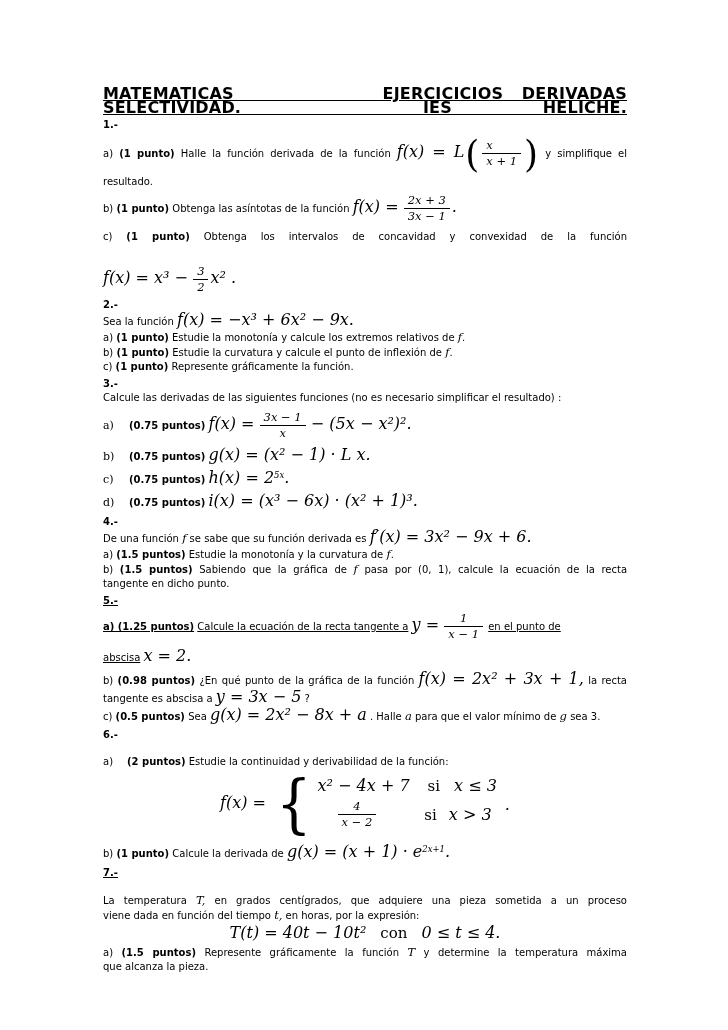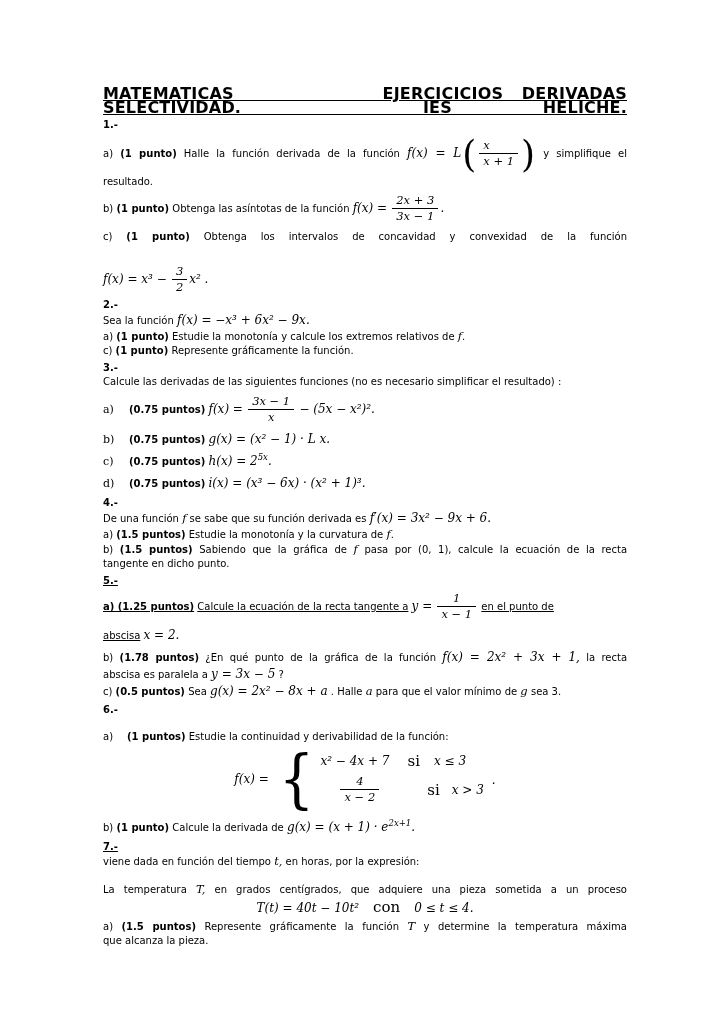--- a/index.html
+++ b/index.html
@@ -5,21 +5,21 @@
   html,body{margin:0;padding:0;background:#ffffff;}
   body{width:728px;height:1030px;overflow:hidden;color:#000;
        font-family:"DejaVu Sans",sans-serif;font-size:10px;}
   .page{padding:87px 101px 0 103px;}
   .ln{line-height:14px;}
   .b{font-weight:bold;}
   .u{text-decoration:underline;}
   .jl{text-align:justify;text-align-last:justify;}
   .title{font-size:16px;letter-spacing:.2px;}
   .sec{font-weight:bold;line-height:14px;margin-top:3px;}
-  .m{font-family:"DejaVu Serif",serif;font-style:italic;font-size:12px;}
+  .m{font-family:"DejaVu Serif",serif;font-style:italic;font-size:16px;}
   .mr{font-family:"DejaVu Serif",serif;font-style:normal;font-size:15px;}
   .vi{font-family:"DejaVu Serif",serif;font-style:italic;font-size:11.5px;}
   .frac{display:inline-block;vertical-align:middle;text-align:center;
         font-family:"DejaVu Serif",serif;font-style:italic;font-size:11.5px;
         line-height:13px;margin:1px 2px;}
   .fnum{display:block;padding:0 4px 1px;}
   .fden{display:block;border-top:1px solid #000;padding:1px 4px 0;}
   .bigp{font-family:"DejaVu Serif",serif;font-style:normal;font-size:36px;
         display:inline-block;vertical-align:middle;line-height:0;margin:0 1px;
         transform:scaleY(1.05);font-weight:300;}
@@ -84,20 +84,26 @@
     <span>Sea la función</span>
     <span class="m">f(x) = −x³ + 6x² − 9x.</span>
   </div>
   <div class="ln">
     <span>a)</span>
     <span class="b">(1 punto)</span>
     <span>Estudie la monotonía y calcule los extremos relativos de</span>
     <span class="vi">f</span><span>.</span>
   </div>
   <div class="ln">
+    <span>b)</span>
+    <span class="b">(1 punto)</span>
+    <span>Estudie la curvatura y calcule el punto de inflexión de</span>
+    <span class="vi">f</span><span>.</span>
+  </div>
+  <div class="ln">
     <span>c)</span>
     <span class="b">(1 punto)</span>
     <span>Represente gráficamente la función.</span>
   </div>
 
   <div class="ln sec">3.-</div>
   <div class="ln">Calcule las derivadas de las siguientes funciones (no es necesario simplificar el resultado) :</div>
 
   <div class="ln" style="margin-top:5px;">
     <span class="ld3">a)</span><span class="b">(0.75 puntos)</span>
@@ -147,45 +153,45 @@
     <span class="m">y =</span>
     <span class="frac"><span class="fnum">1</span><span class="fden">x − 1</span></span>
     <span class="u">en el punto de</span>
   </div>
   <div class="ln" style="line-height:23px;margin-top:2px;">
     <span class="u">abscisa</span>
     <span class="m">x = 2.</span>
   </div>
   <div class="ln tksp jl" style="margin-top:2px;">
     <span>b)</span>
-    <span class="b">(1.78 puntos)</span>
+    <span class="b">(0.98 puntos)</span>
     <span>¿En qué punto de la gráfica de la función</span>
     <span class="m">f(x) = 2x² + 3x + 1,</span>
     <span>la recta</span>
   </div>
   <div class="ln tksp">
-    <span>abscisa es paralela a</span>
+    <span>tangente es abscisa a</span>
     <span class="m">y = 3x − 5</span>
     <span>?</span>
   </div>
   <div class="ln tksp">
     <span>c)</span>
     <span class="b">(0.5 puntos)</span>
     <span>Sea</span>
     <span class="m">g(x) = 2x² − 8x + a</span>
     <span>. Halle</span>
     <span class="vi">a</span>
     <span>para que el valor mínimo de</span>
     <span class="vi">g</span>
     <span>sea 3.</span>
   </div>
 
   <div class="ln sec">6.-</div>
   <div class="ln" style="margin-top:13px;">
-    <span class="ld6">a)</span><span class="b">(1 puntos)</span>
+    <span class="ld6">a)</span><span class="b">(2 puntos)</span>
     <span>Estudie la continuidad y derivabilidad de la función:</span>
   </div>
 
   <div class="ln pwline">
     <span class="m">f(x) =</span><span class="pwbrace">{</span><span class="pwrows"><span class="pwr1">
           <span class="m">x² − 4x + 7</span>
           <span class="mr si">si</span>
           <span class="m">x ≤ 3</span>
         </span><span class="pwr2">
           <span class="frac">
@@ -198,30 +204,30 @@
   </div>
 
   <div class="ln tksp">
     <span>b)</span>
     <span class="b">(1 punto)</span>
     <span>Calcule la derivada de</span>
     <span class="m">g(x) = (x + 1) · e</span><sup class="msup">2x+1</sup><span class="m">.</span>
   </div>
 
   <div class="ln sec u" style="margin-top:4px;">7.-</div>
-  <div class="ln">
-    <span>viene dada en función del tiempo</span>
-    <span class="vi">t,</span>
-    <span>en horas, por la expresión:</span>
-  </div>
   <div class="ln jl" style="margin-top:13px;">
     <span>La temperatura</span>
     <span class="vi">T,</span>
     <span>en grados centígrados, que adquiere una pieza sometida a un proceso</span>
   </div>
+  <div class="ln">
+    <span>viene dada en función del tiempo</span>
+    <span class="vi">t,</span>
+    <span>en horas, por la expresión:</span>
+  </div>
   <div class="ln tksp ctr" style="margin-top:2px;">
     <span class="m">T(t) = 40t − 10t²</span><span class="mr con">con</span><span class="m">0 ≤ t ≤ 4.</span>
   </div>
   <div class="ln jl" style="margin-top:2px;">
     <span>a)</span>
     <span class="b">(1.5 puntos)</span>
     <span>Represente gráficamente la función</span>
     <span class="vi">T</span>
     <span>y determine la temperatura máxima</span>
   </div>

